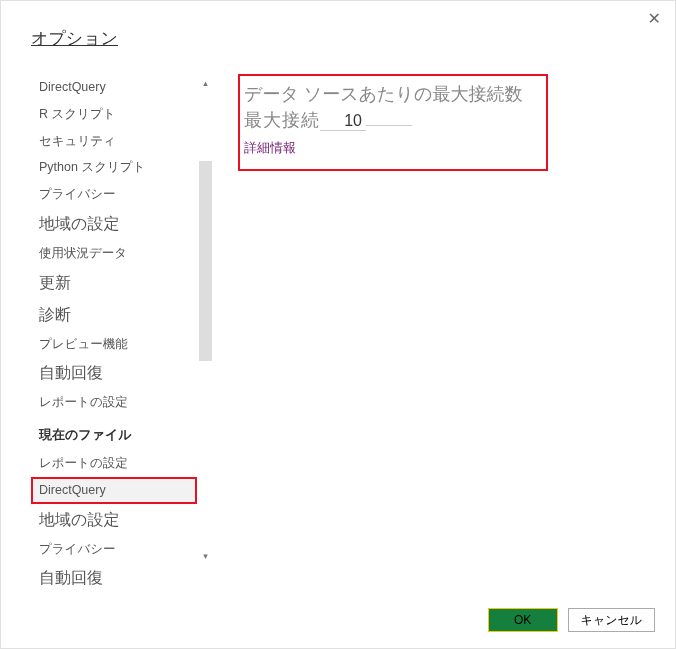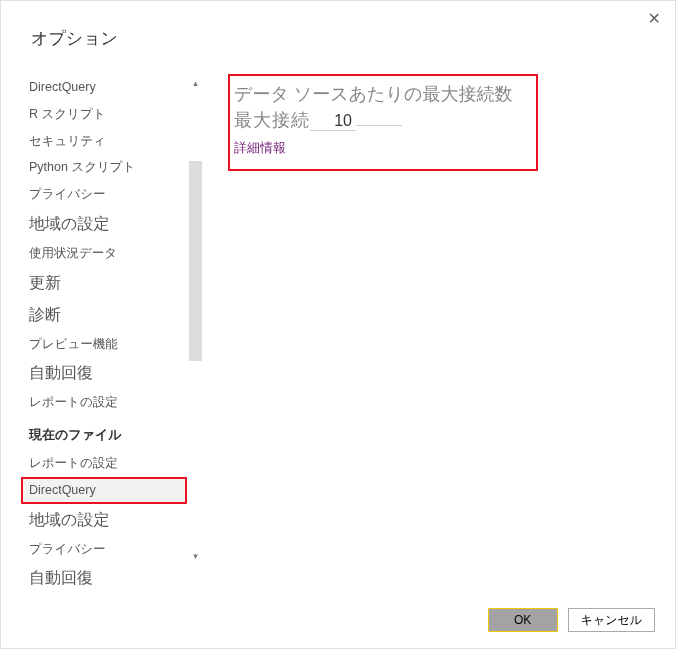--- a/index.html
+++ b/index.html
@@ -10,20 +10,21 @@
       display: flex; flex-direction: column;
     }
     .close-btn {
       position: absolute; top: 10px; right: 14px;
       font-size: 16px; color: #666; cursor: pointer;
       background: none; border: none; line-height: 1;
     }
     .title {
       font-size: 17px; font-weight: 400; color: #333;
       padding: 26px 16px 0 30px;
+      text-decoration: underline;
     }
     .content { display: flex; flex: 1; padding: 24px 0 0 0; overflow: hidden; }
     .sidebar {
       width: 166px; margin-left: 20px;
       display: flex; flex-direction: column;
     }
     .sidebar-scroll { flex: 1; }
     .nav-item {
       padding: 4px 0 4px 8px; color: #444;
       cursor: pointer; font-size: 14px; line-height: 1.5;
@@ -65,22 +66,22 @@
     .link { font-size: 13px; color: #701a75; cursor: pointer; text-decoration: none; }
     .footer {
       display: flex; justify-content: flex-end; gap: 10px;
       padding: 12px 20px 16px 0;
     }
     .btn {
       min-width: 70px; height: 24px; font-size: 12px;
       border: 1px solid #aaa; background: #fff; cursor: pointer;
       padding: 0 12px;
     }
-    .btn.primary { background: #a3a3a3; border-color: #f2c811; }
-    .sidebar-wrap { display:flex; height: 490px; }
+    .btn.primary { background: #15803d; border-color: #f2c811; }
+    .sidebar-wrap { display:flex; height: 490px; padding-left: 10px; }
   </style>
 </head>
 <body>
 
 <div class="dialog">
   <button class="close-btn">
     <span>✕</span>
   </button>
   <div class="title">オプション</div>
 

